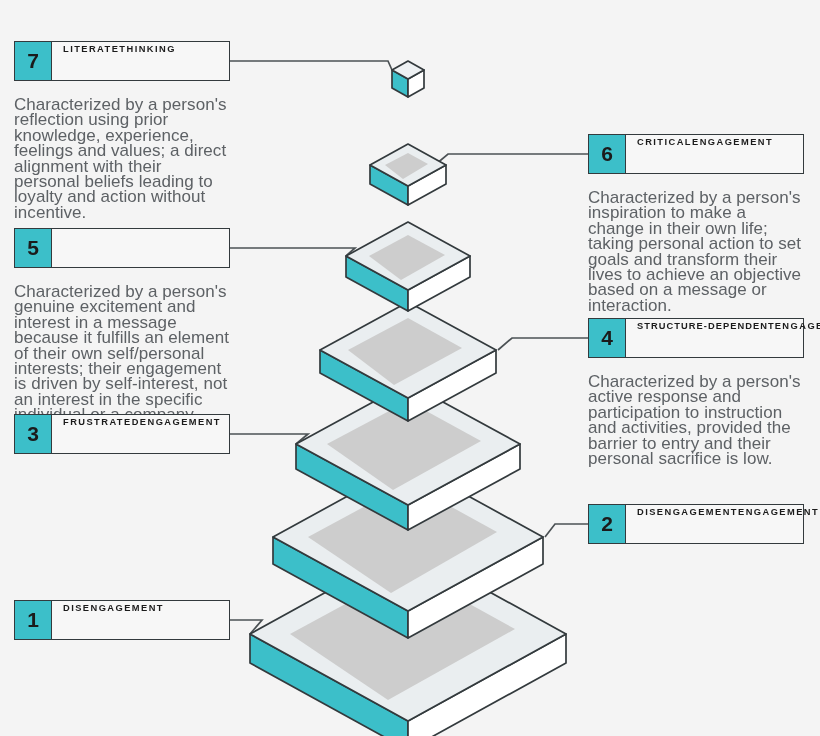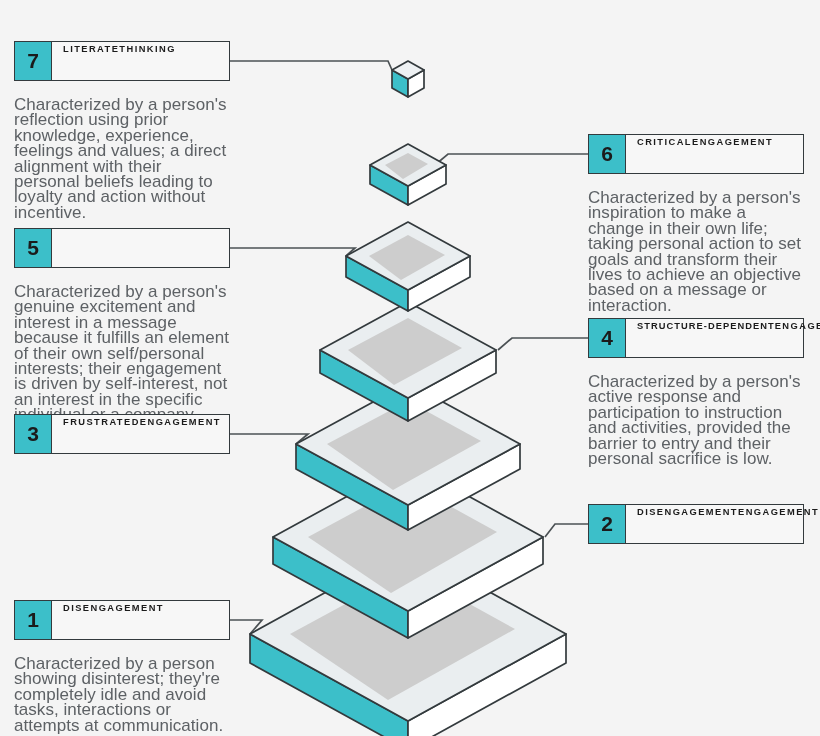--- a/index.html
+++ b/index.html
@@ -206,16 +206,15 @@
     </div>
   </div>
 
   <div class="entry left" style="top:600px;">
     <div class="title-box">
       <div class="num-cell">1</div>
       <div class="title-cell">
         <div class="title-line">DISENGAGEMENT</div>
       </div>
     </div>
-    <div class="desc">Characterized by a person showing disinterest; they're completely idle and avoid tasks, interactions or attempts at communication.</div>
   </div>
 
 </div>
 
 </body></html>

